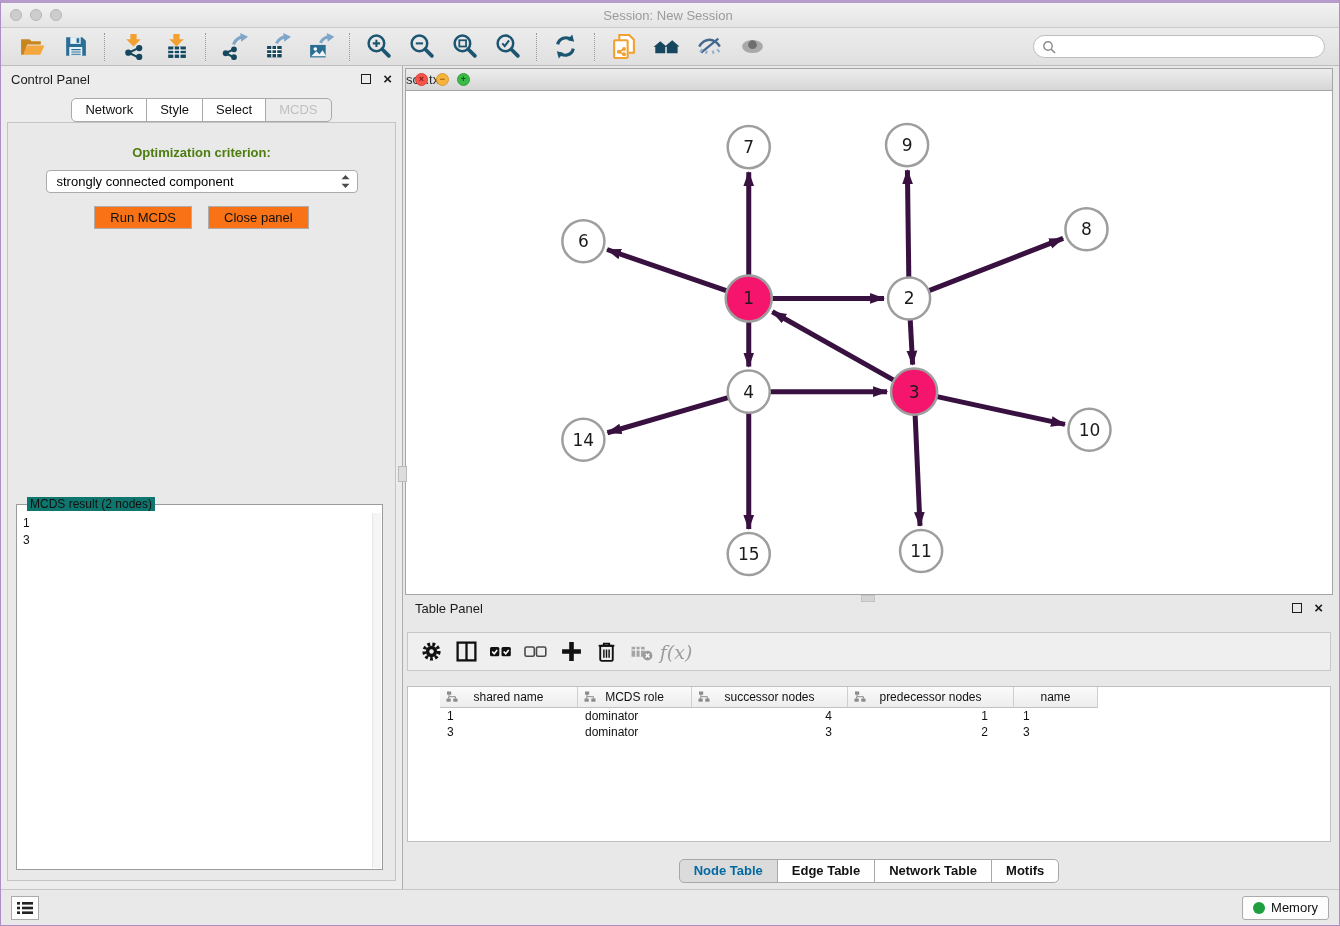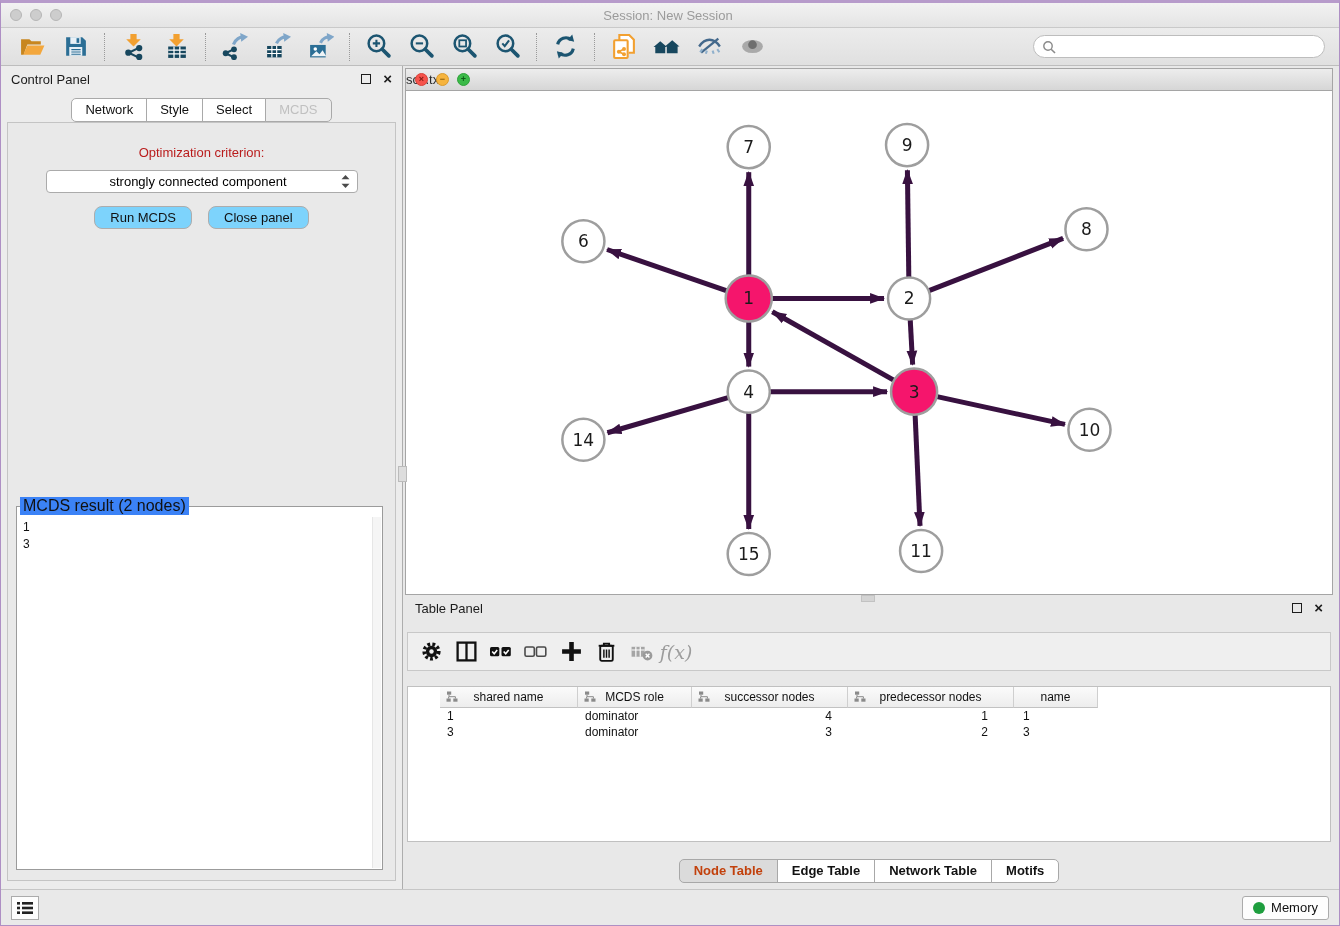--- a/index.html
+++ b/index.html
@@ -32,29 +32,29 @@
   .float-btn { width:10px; height:10px; border:1.6px solid #1c1c1c; margin-right:12px; }
   .close-btn { font-size:15px; font-weight:900; color:#1c1c1c; line-height:10px; }
   .tabs-row { height:30px; display:flex; justify-content:center; align-items:flex-end; flex:0 0 auto; }
   .tab { font-size:13px; padding:3px 13px 4px; background:#fff; border:1px solid #A9A9A9; margin-left:-1px;
          color:#111; }
   .tab:first-child { border-radius:5px 0 0 5px; margin-left:0; }
   .tab:last-child { border-radius:0 5px 5px 0; }
   .tab.tab-active { background:#EDEDED; color:#C0C0C0; }
   .cpanel-content { flex:1; margin:0 6px 8px 6px; background:#E9E9E9; border:1px solid #C4C4C4;
                     position:relative; }
-  .opt-label { text-align:center; font-size:13px; margin-top:22px; color:#b91c1c; }
+  .opt-label { text-align:center; font-size:13px; margin-top:22px; color:#4d7c0f;font-weight:bold; }
   .select { width:312px; height:23px; margin:10px auto 0; background:#fff; border:1px solid #ABABAB;
-            border-radius:4px; display:flex; align-items:center; padding:0 6px 0 10px; font-size:13px;text-align:center; }
+            border-radius:4px; display:flex; align-items:center; padding:0 6px 0 10px; font-size:13px; }
   .select .sel-text { flex:1; }
   .btn-row { display:flex; justify-content:center; gap:16px; margin-top:13px; }
-  .btn { background:#7dd3fc; border:1px solid #ADADAD; border-radius:8px; font-size:13px; padding:3px 15px; color:#111; }
+  .btn { background:#f97316; border:1px solid #ADADAD; border-radius:0; font-size:13px; padding:3px 15px; color:#111; }
   .result-box { position:absolute; left:8px; right:12px; top:374px; bottom:10px;
                 border:1px solid #9B9B9B; background:#fff; }
-  .result-box legend { font-size:16px; color:#111; padding:0 3px; margin-left:3px; background:#3b82f6; }
+  .result-box legend { font-size:12px; color:#111; padding:0 3px; margin-left:10px; background:#0f766e; }
   .result-area { position:absolute; left:1px; right:1px; top:2px; bottom:1px; background:#fff;
                  font-size:12px; line-height:17px; padding:2px 5px; white-space:pre-line; color:#111; }
   .result-scroll { position:absolute; right:1px; top:2px; bottom:1px; width:9px; background:#F5F5F5;
                    border-left:1px solid #E6E6E6; }
   .v-grip { position:absolute; right:-5px; top:400px; width:9px; height:16px; background:#DDD;
             border:1px solid #BBB; z-index:5; }
   
   .rightarea { flex:1; background:#E8E8E8; display:flex; flex-direction:column; padding:2px 6px 0 2px; min-width:0; position:relative; }
   .netwin { height:527px; background:#fff; border:1px solid #A5A5A5; display:flex; flex-direction:column; flex:0 0 auto; }
   .net-titlebar { height:24px; background:linear-gradient(#EDEDED,#D6D6D6); border-bottom:1px solid #A5A5A5;
@@ -80,21 +80,21 @@
   .th { background:linear-gradient(#FBFBFB,#EDEDED); border-right:1px solid #CFCFCF; border-bottom:1px solid #C2C2C2;
         font-size:12px; color:#111; display:flex; align-items:center; justify-content:center; position:relative; }
   .th .tree { position:absolute; left:6px; top:4px; }
   .trow { display:flex; height:16px; }
   .td { font-size:12px; color:#111; line-height:16px; overflow:hidden; white-space:nowrap; }
   .t-tabs { height:37px; display:flex; align-items:center; justify-content:center; flex:0 0 auto; }
   .t-tab { font-size:13px; font-weight:bold; padding:3px 14px 4px; background:#fff; border:1px solid #A8A8A8;
            margin-left:-1px; color:#111; }
   .t-tab:first-child { border-radius:5px 0 0 5px; margin-left:0; }
   .t-tab:last-child { border-radius:0 5px 5px 0; }
-  .t-tab.tab-active { background:#DBDBDB; color:#c2410c; }
+  .t-tab.tab-active { background:#DBDBDB; color:#0369a1; }
   
   .statusbar { height:36px; background:#E9E9E9; border-top:1px solid #C6C6C6; display:flex; align-items:center;
                padding:0 10px; flex:0 0 auto; }
   .sb-left-btn { width:28px; height:24px; background:#FDFDFD; border:1px solid #ABABAB; display:flex;
                  align-items:center; justify-content:center; }
   .sb-spacer { flex:1; }
   .memory-btn { height:24px; background:#FDFDFD; border:1px solid #ABABAB; border-radius:3px; display:flex;
                 align-items:center; gap:6px; padding:0 10px; font-size:13px; color:#111; }
   .mem-dot { width:12px; height:12px; border-radius:50%; background:#1E9E3E; }
 </style>

